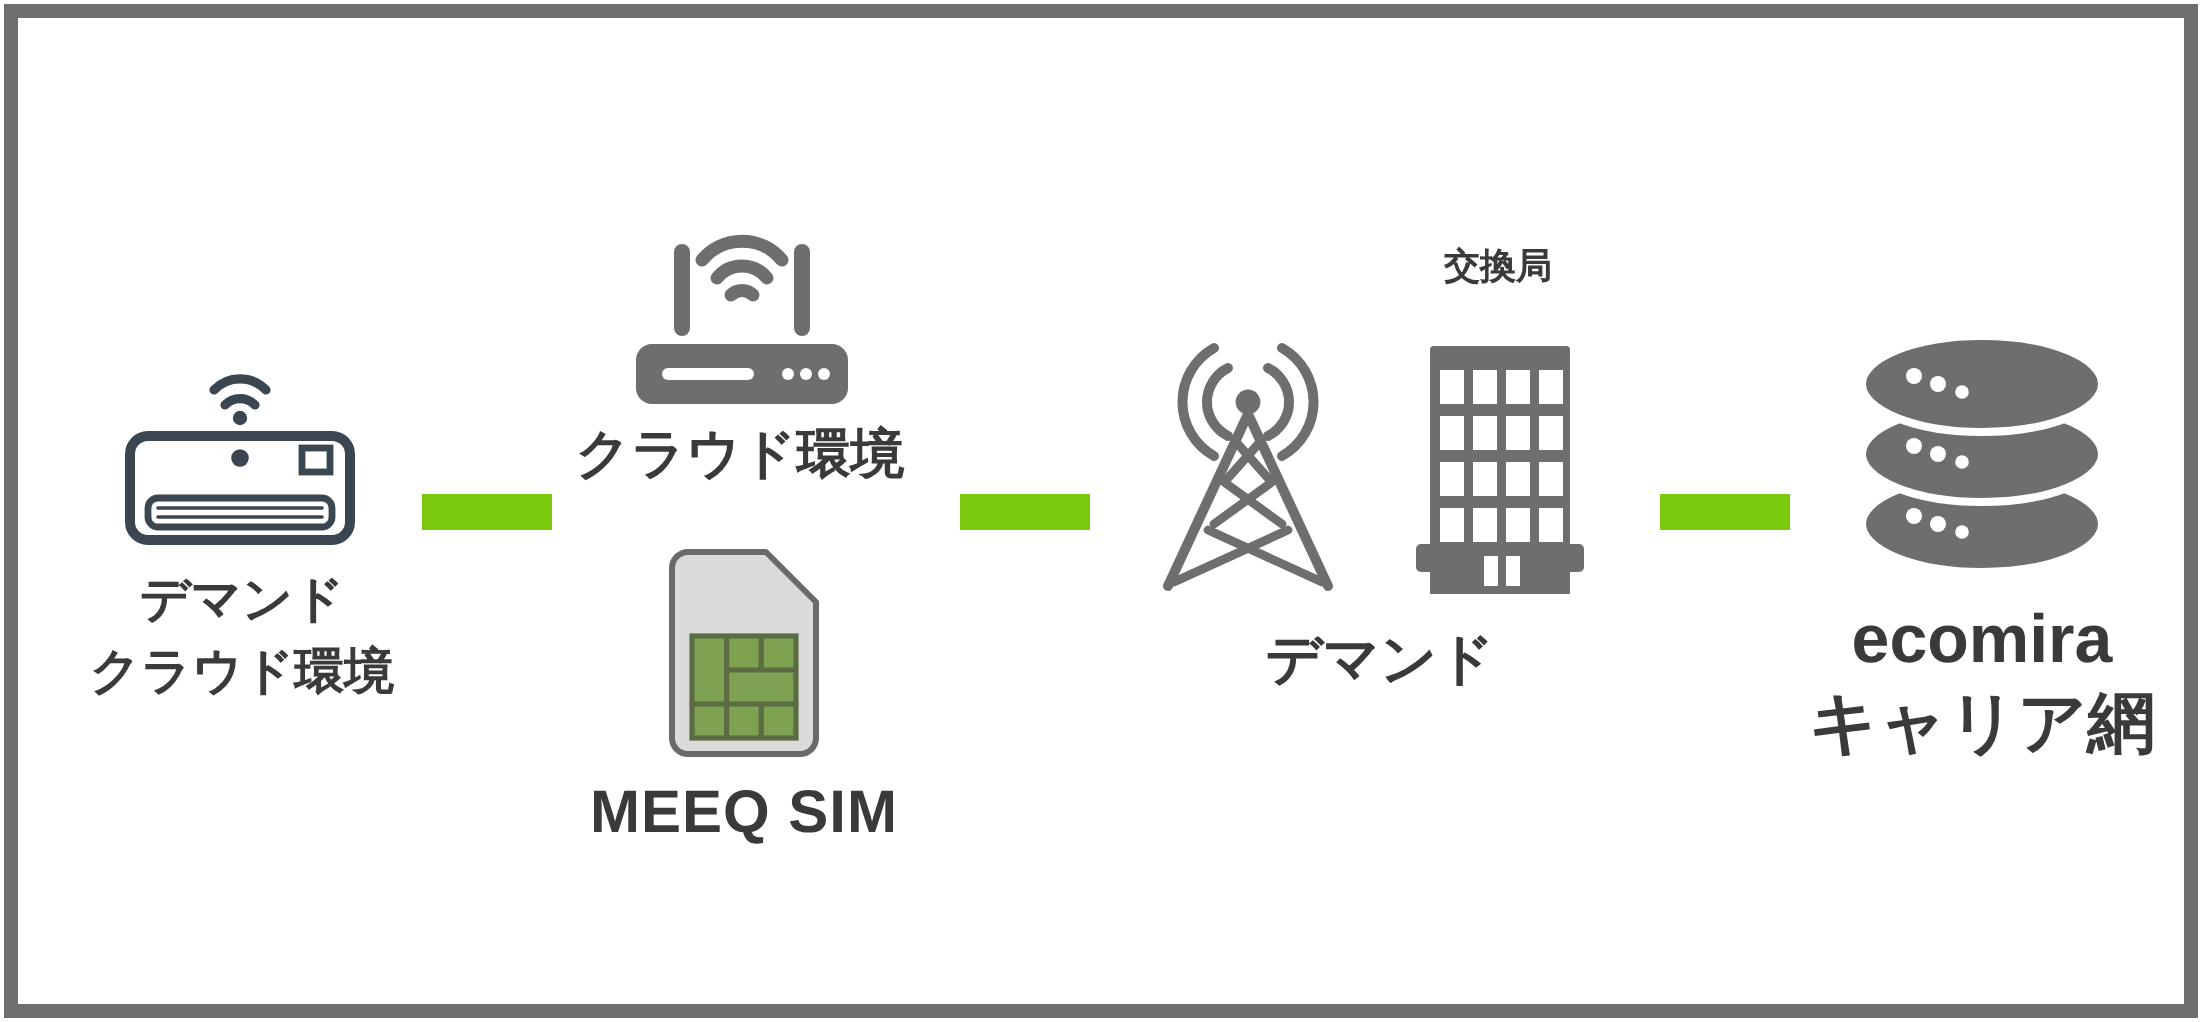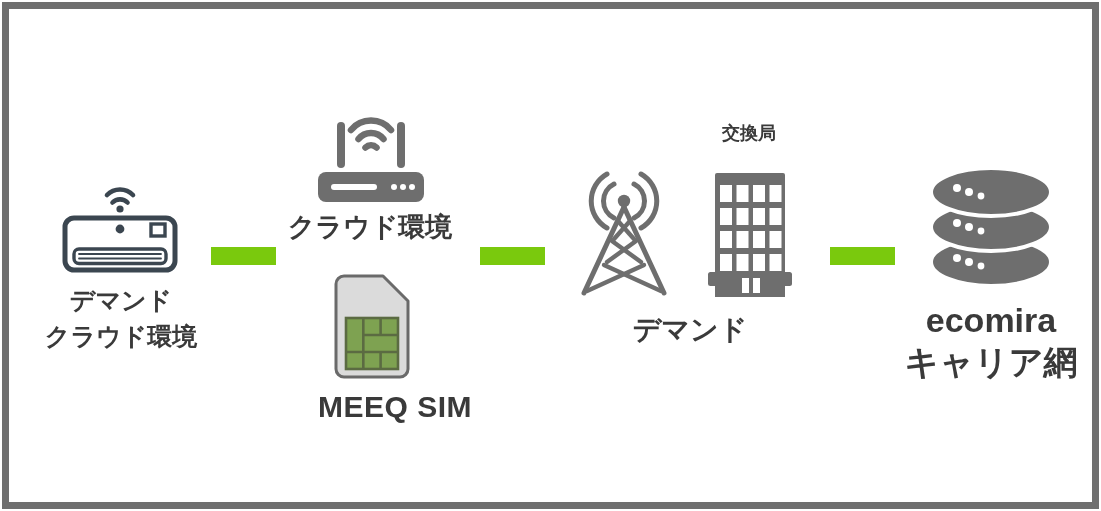--- a/index.html
+++ b/index.html
@@ -10,21 +10,21 @@
     --frame:#6f6f6f;
   }
   html,body{margin:0;padding:0;background:#ffffff;}
   body{font-family:"Liberation Sans","DejaVu Sans",sans-serif;}
   .canvas{position:relative;width:1101px;height:511px;background:#fff;overflow:hidden;}
   .frame{position:absolute;left:2px;top:2px;right:2px;bottom:2px;border:7px solid var(--frame);pointer-events:none;}
   .abs{position:absolute;}
   .lbl{position:absolute;color:var(--text);font-weight:bold;text-align:center;white-space:nowrap;}
   .lbl-demand{left:21px;top:282px;width:200px;font-size:25px;line-height:1.45;}
   .lbl-gateway{left:270px;top:209px;width:200px;font-size:27px;}
-  .lbl-sim{left:272px;top:390px;width:200px;font-size:30px;letter-spacing:0.5px;text-align:right;}
+  .lbl-sim{left:272px;top:390px;width:200px;font-size:30px;letter-spacing:0.5px;}
   .lbl-base{left:575px;top:121px;width:100px;font-size:26px;}
   .lbl-exchange{left:699px;top:121px;width:100px;font-size:18px;}
   .lbl-carrier{left:590px;top:311px;width:200px;font-size:28px;}
   .lbl-cloud{left:891px;top:299px;width:200px;font-size:34px;line-height:1.24;}
   .dash{position:absolute;width:65px;height:18px;background:var(--green);top:247px;}
   .dash1{left:211px;} .dash2{left:480px;} .dash3{left:830px;}
   svg{display:block;}
   .gf{fill:var(--gray);}
   .gs{stroke:var(--gray);fill:none;stroke-linecap:round;}
   .ds{stroke:var(--dark);fill:none;stroke-linecap:round;}

